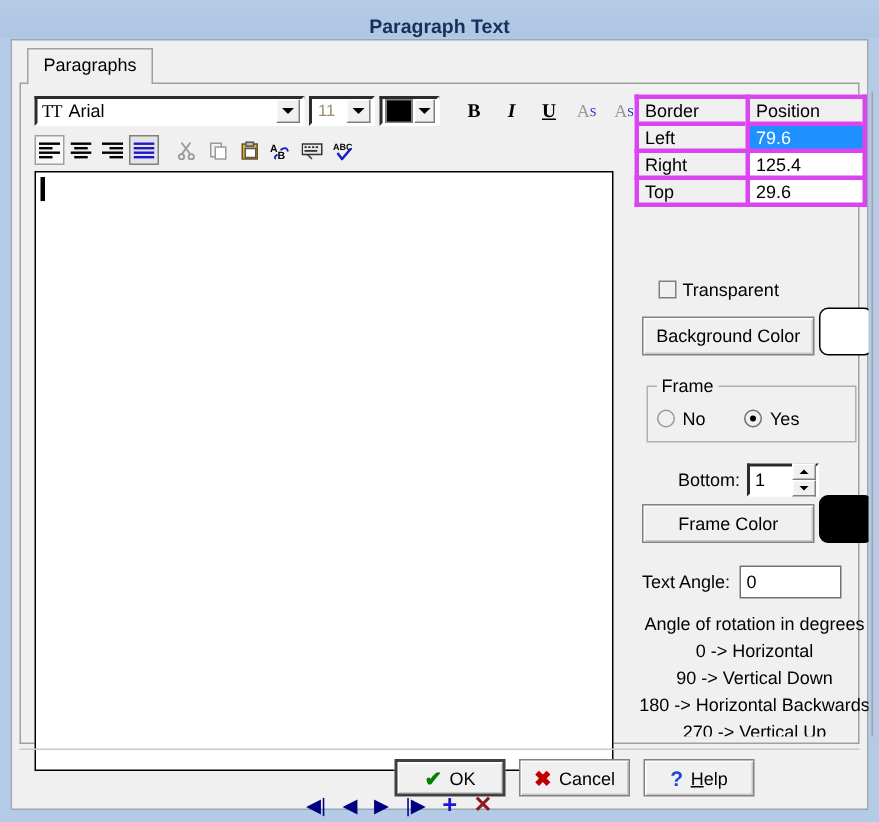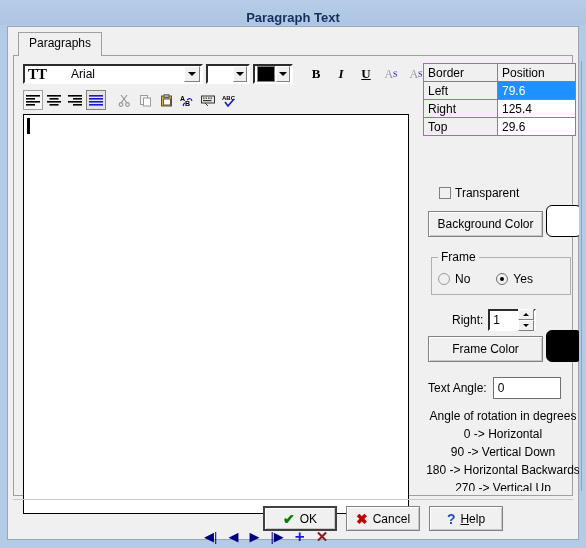--- a/index.html
+++ b/index.html
@@ -50,31 +50,31 @@
   .tb1{position:absolute;left:9px;top:7px;height:22px;display:flex;align-items:center;gap:3px;}
   .tb2{position:absolute;left:9px;top:33px;height:22px;display:flex;align-items:center;gap:1px;}
 
   .combo{
     height:20px;display:flex;align-items:center;
     background:#fff;border:2px inset #dcdcdc;
     border-top-color:#808080;border-left-color:#808080;
     border-right-color:#fff;border-bottom-color:#fff;
     box-sizing:border-box;
   }
-  .combo .val{flex:1;padding-left:3px;white-space:nowrap;overflow:hidden;font-size:12px;margin-left:20px;}
+  .combo .val{flex:1;padding-left:3px;white-space:nowrap;overflow:hidden;font-size:12px;}
   .combo .arrow{
     width:16px;height:16px;margin:1px;
     background:#f0f0f0;border:1px solid #fff;
     border-right-color:#808080;border-bottom-color:#808080;
     display:flex;align-items:center;justify-content:center;
     box-sizing:border-box;
   }
   .caret{width:0;height:0;border-left:4px solid transparent;border-right:4px solid transparent;border-top:4px solid #000;}
   .fontcombo{width:180px;}
-  .fontcombo .tticon{font-size:15px;padding:0 2px 0 3px;font-family:"Liberation Serif",serif;font-weight:bold;letter-spacing:-1px;}
+  .fontcombo .tticon{font-size:12px;padding:0 2px 0 3px;font-family:"Liberation Serif",serif;font-weight:normal;letter-spacing:-1px;}
   .sizecombo{width:44px;}
   .sizecombo .val{color:#9a8f6a;font-weight:normal;font-size:11px;padding-left:4px;}
   .colorcombo{width:40px;}
   .colorcombo .sw{width:18px;height:14px;margin-left:2px;background:#000;border:1px solid #808080;}
 
   .tbtn{
     width:20px;height:20px;display:flex;align-items:center;justify-content:center;
     border:1px solid transparent;box-sizing:border-box;font-size:12px;
   }
   .tbtn.hover{border:1px solid #a0a0a0;background:#f7f7f7;}
@@ -103,21 +103,21 @@
   .nav.del{color:#8b1a1a;font-size:15px;font-weight:bold;}
 
   
   .rpanel{position:absolute;left:405px;top:5px;width:168px;height:430px;}
   .rclip{position:absolute;left:0;top:0;width:160px;height:430px;overflow:hidden;}
   .rdiv{position:absolute;left:162px;top:0;width:1px;height:430px;background:#a0a0a0;}
 
   table.grid{border-collapse:collapse;position:absolute;left:4px;top:2px;
     border:1px solid #808080;background:#fff;}
   table.grid td,table.grid th{
-    border:1px solid #d946ef;height:18px;font-size:12px;font-weight:normal;
+    border:3px solid #d946ef;height:18px;font-size:12px;font-weight:normal;
     text-align:left;padding:0 4px;box-sizing:border-box;margin-left:28px;
   }
   table.grid th{background:#f0f0f0;border-bottom:1px solid #808080;}
   table.grid td.lbl{background:#f0f0f0;width:74px;}
   table.grid td.val{background:#fff;width:78px;}
   table.grid td.val.sel{background:#1e90ff;color:#fff;}
 
   .chkrow{position:absolute;left:20px;top:125px;display:flex;align-items:center;gap:4px;}
   .chk{width:12px;height:12px;background:#f0f0f0;border:1px solid #808080;box-sizing:border-box;}
 
@@ -374,21 +374,21 @@
           <div class="radrow">
             <span class="rad"></span>
             <span class="radlbl">No</span>
             <span class="radspacer"></span>
             <span class="rad on"></span>
             <span class="radlbl">Yes</span>
           </div>
         </div>
 
         <div class="widthrow">
-          <span>Right:</span>
+          <span>Bottom:</span>
           <span class="spin">
             <span class="v">1</span>
             <span class="spinbtns">
               <span class="spinb">
                   <i class="up"></i>
                 </span>
               <span class="spinb">
                   <i class="dn"></i>
                 </span>
             </span>

